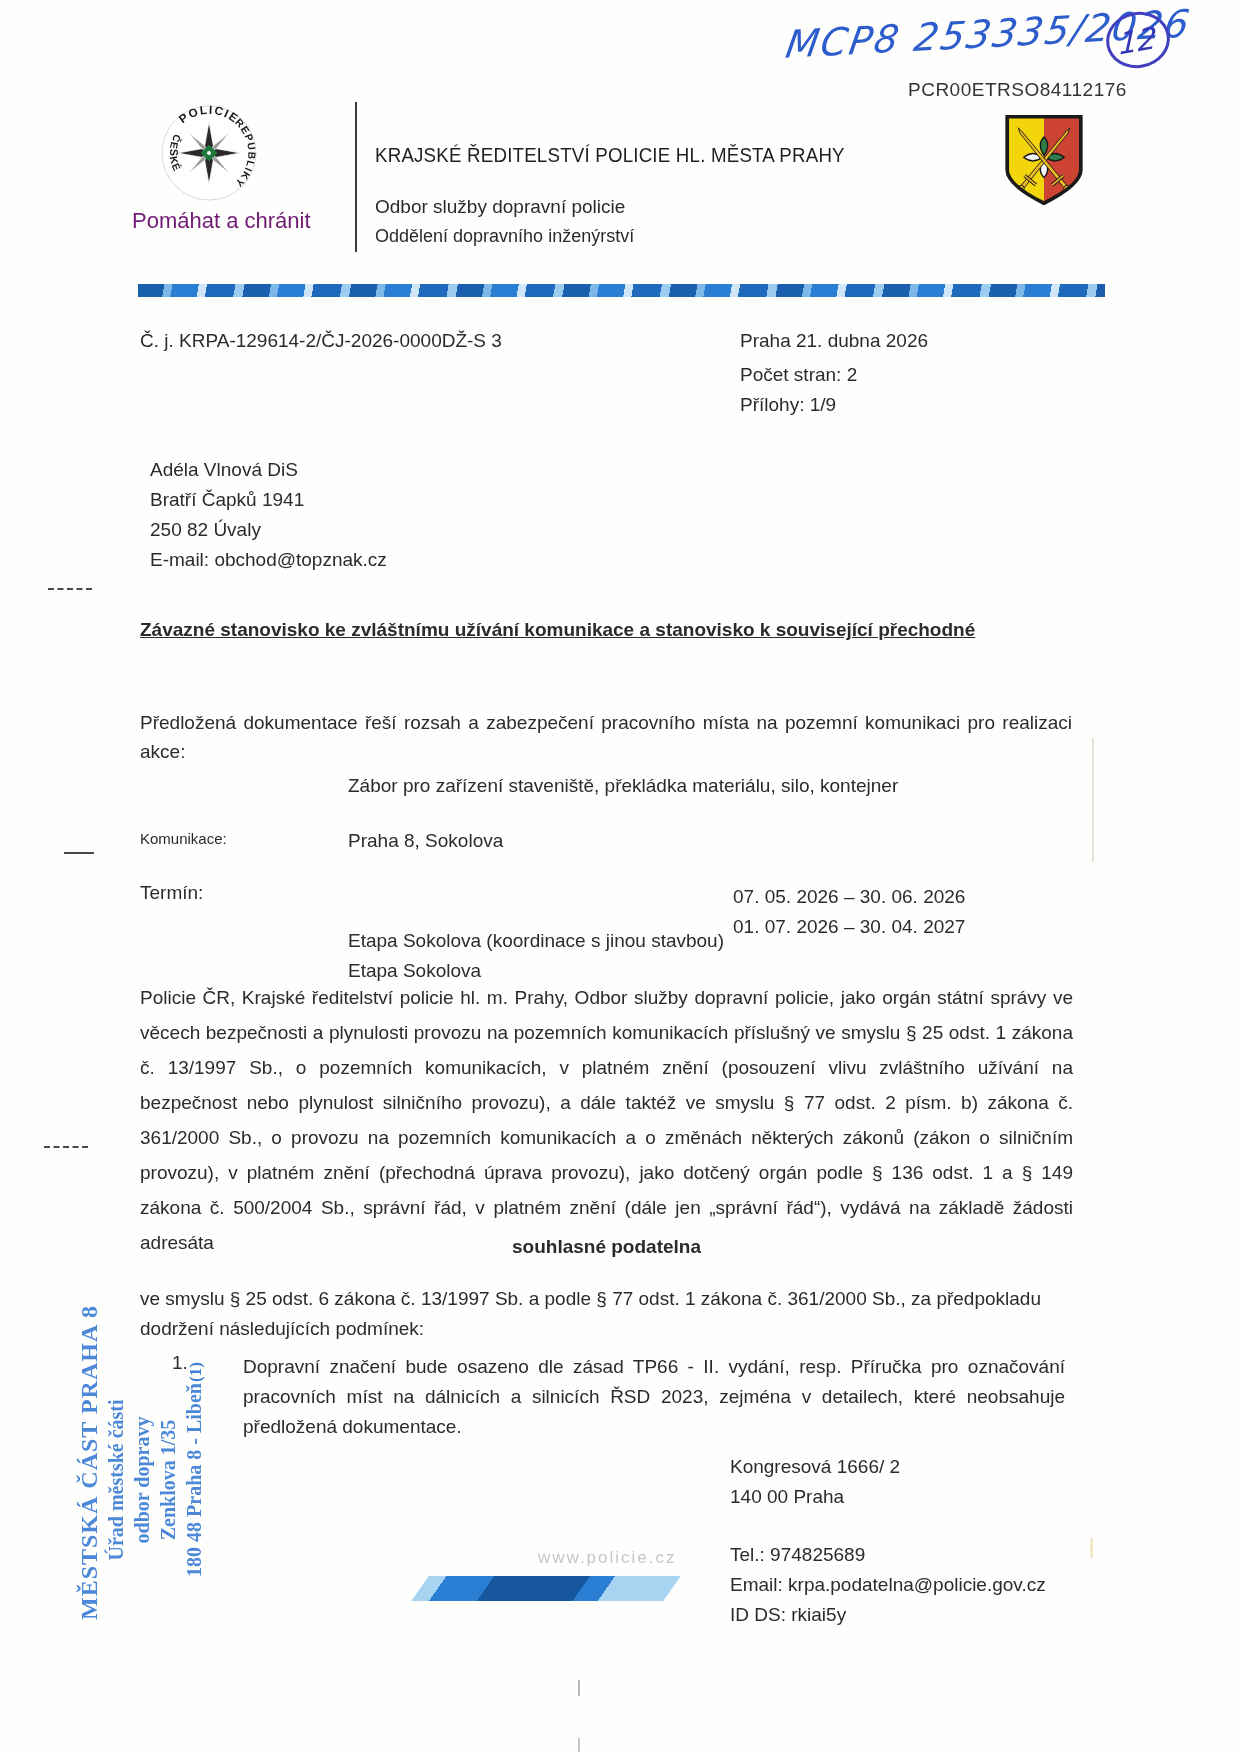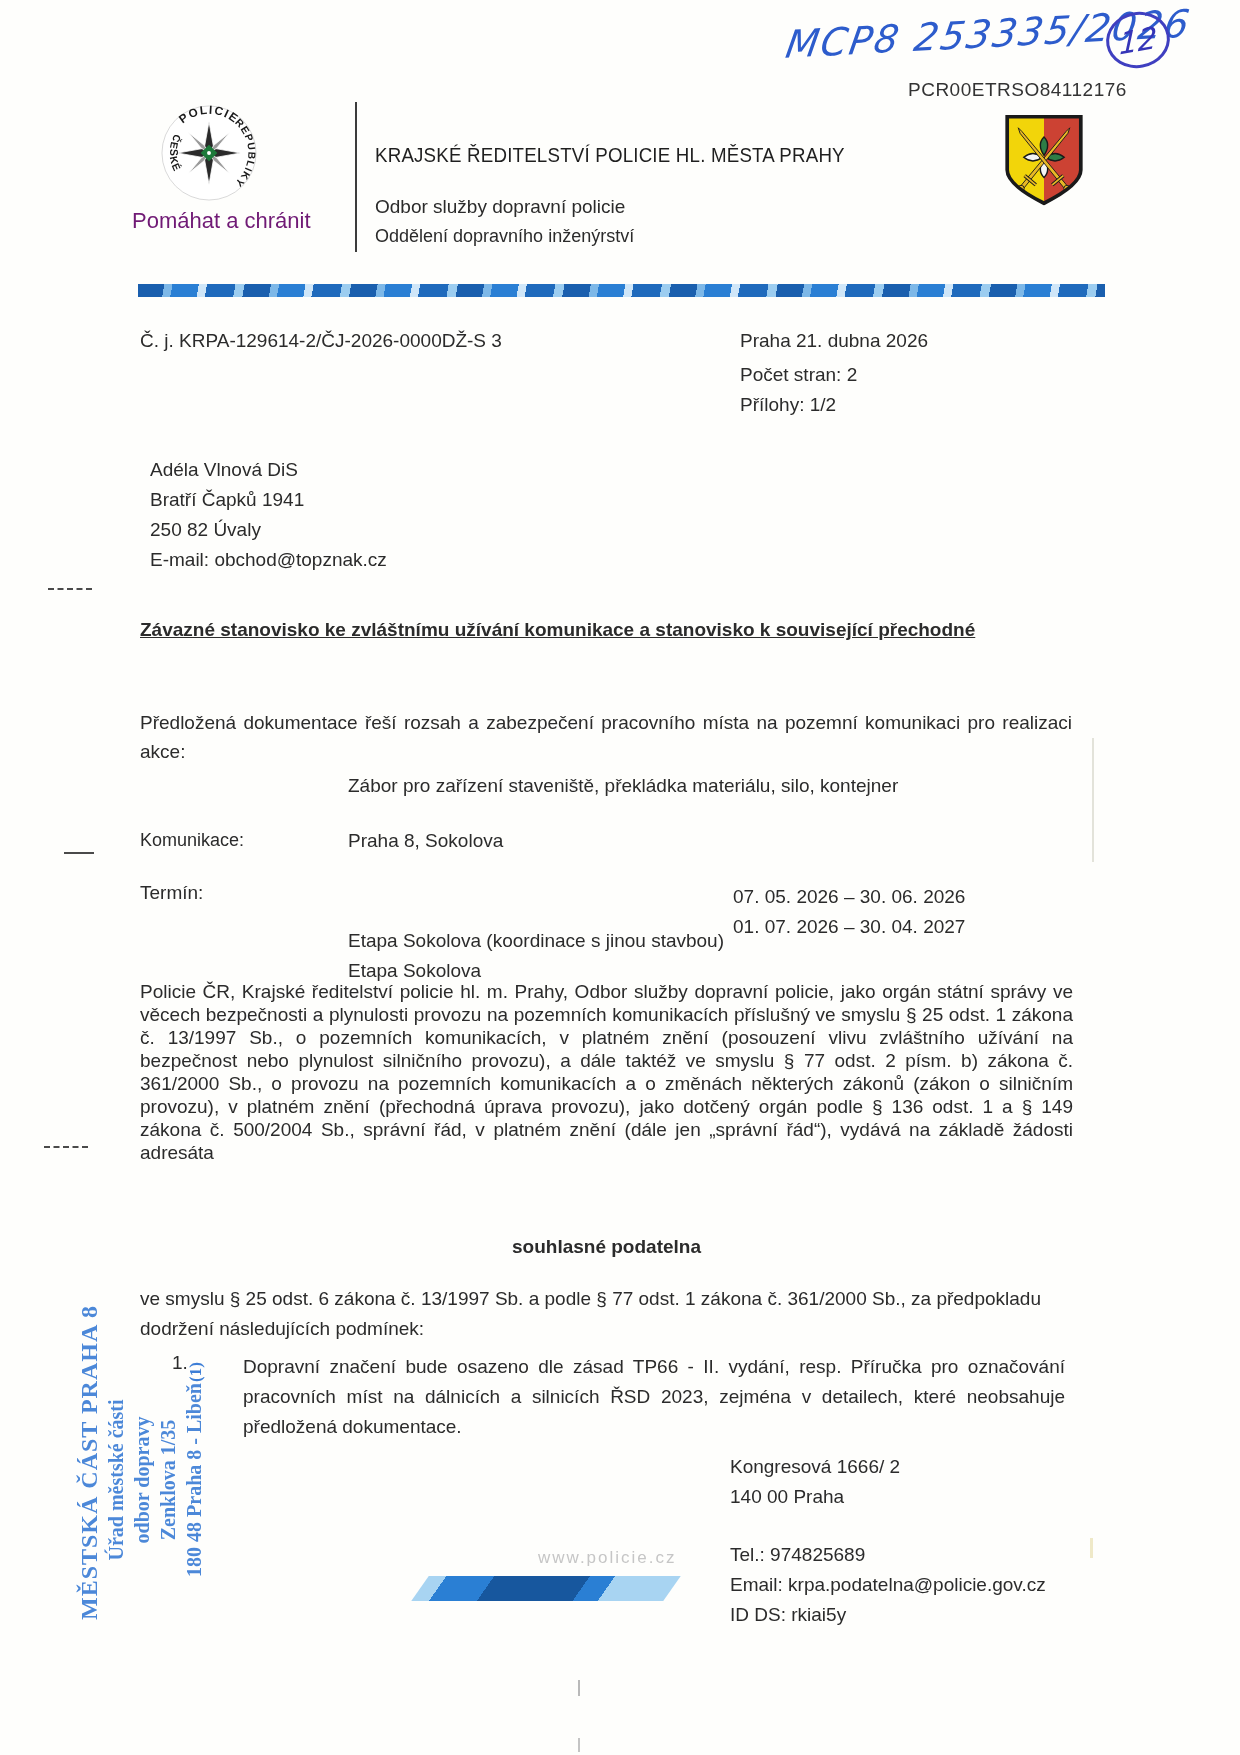--- a/index.html
+++ b/index.html
@@ -54,27 +54,27 @@
   .mark-dash1 { left:48px; top:588px; width:44px; border-top:2px dashed #4a4a4a; }
   .mark-solid { left:64px; top:852px; width:30px; border-top:2px solid #4a4a4a; }
   .mark-dash2 { left:44px; top:1146px; width:44px; border-top:2px dashed #4a4a4a; }
 
   
   .subject { left:140px; top:614px; width:945px; font-size:19px; font-weight:bold; line-height:32px; }
   .subject div { text-decoration:underline; }
 
   .intro { left:140px; top:708px; width:932px; font-size:19px; line-height:29px; text-align:justify; }
   .action-line { left:348px; top:775px; font-size:19px; }
-  .road-label { left:140px; top:830px; font-size:18px; }
+  .road-label { left:140px; top:830px; font-size:15px; }
   .road-value { left:348px; top:830px; font-size:19px; }
   .term-label { left:140px; top:882px; font-size:19px; }
   .term-stages { left:348px; top:926px; font-size:19px; line-height:30px; }
   .term-dates { left:733px; top:882px; font-size:19px; line-height:30px; }
 
-  .legal { left:140px; top:980px; width:933px; font-size:19px; line-height:23px; text-align:justify; }
+  .legal { left:140px; top:980px; width:933px; font-size:19px; line-height:35px; text-align:justify; }
   .verdict { left:140px; top:1236px; width:933px; text-align:center; font-weight:bold; font-size:19px; }
   .cond-intro { left:140px; top:1284px; width:936px; font-size:19px; line-height:30px; }
 
   .cond1-num { left:172px; top:1352px; font-size:19px; }
   .cond1-text { left:243px; top:1352px; width:822px; font-size:19px; line-height:30px; text-align:justify; }
 
   
   .stamp-wrap {
     left:5px; top:1410px; width:280px; height:140px;
     transform:rotate(-90deg); transform-origin:center;
@@ -186,21 +186,21 @@
       </g>
       <path d="M10 8 H90 V66 Q90 82 50 102 Q10 82 10 66 Z" fill="none" stroke="#1a1a1a" stroke-width="4"></path>
     </svg>
   </div>
 
   <div class="abs stripe-bar"></div>
 
   <div class="abs case-no">Č. j. KRPA-129614-2/ČJ-2026-0000DŽ-S 3</div>
   <div class="abs place-date">Praha 21. dubna 2026</div>
   <div class="abs page-count">Počet stran: 2</div>
-  <div class="abs attachments">Přílohy: 1/2</div>
+  <div class="abs attachments">Přílohy: 1/9</div>
 
   <div class="abs recipient">
     <div>Adéla Vlnová DiS</div>
     <div>Bratří Čapků 1941</div>
     <div>250 82 Úvaly</div>
     <div>E-mail: obchod@topznak.cz</div>
   </div>
 
   <div class="abs mark-dash1"></div>
   <div class="abs mark-solid"></div>

